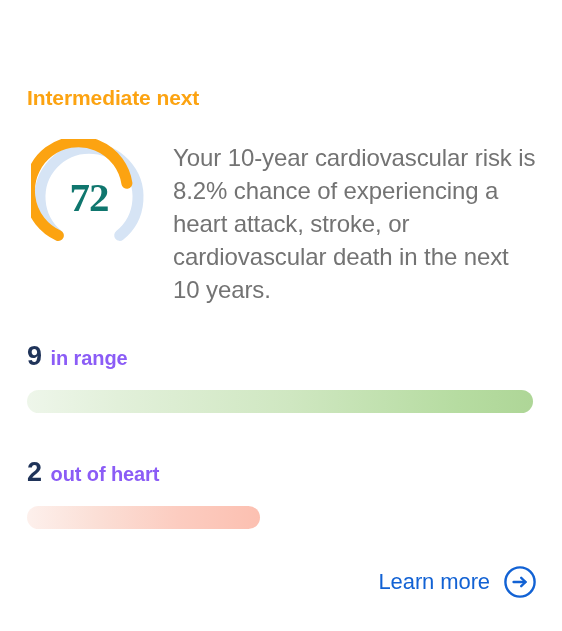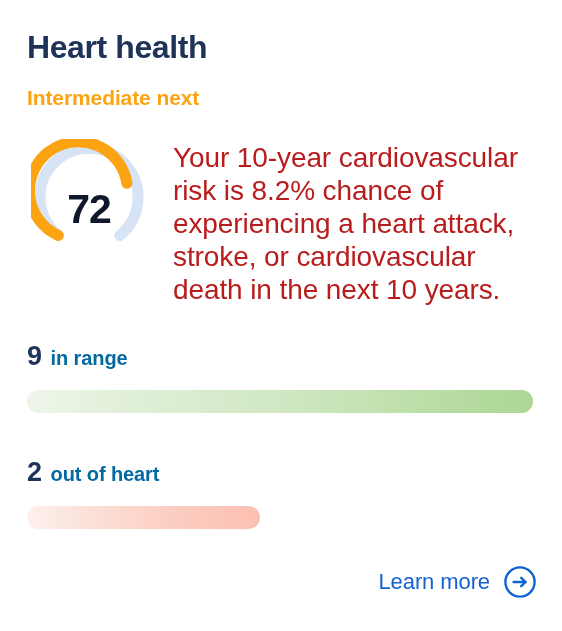--- a/index.html
+++ b/index.html
@@ -58,41 +58,42 @@
     height: 116px;
   }
   .gauge svg {
     display: block;
     width: 116px;
     height: 116px;
   }
   .gauge-value {
     position: absolute;
     left: 0;
-    top: 12px;
+    top: 0;
     width: 116px;
     height: 116px;
     display: flex;
     align-items: center;
     justify-content: center;
     font-size: 41px;
     font-weight: bold;
-    color: #0f172a;
+    color: #0f766e;
     letter-spacing: -1px;
+    font-family: Liberation Serif, serif;
   }
 
   
   .description {
     position: absolute;
     left: 173px;
     top: 141px;
     width: 365px;
-    font-size: 28px;
+    font-size: 24px;
     line-height: 33px;
-    color: #b91c1c;
+    color: #737373;
     letter-spacing: -0.1px;
     margin: 0;
   }
 
   
   .range-block { position: absolute; left: 27px; }
   .range-block.green { top: 339px; }
   .range-block.red   { top: 455px; }
 
   .range-label {
@@ -105,21 +106,21 @@
   .range-count {
     font-size: 27px;
     font-weight: bold;
     color: #1f3359;
     letter-spacing: -0.5px;
     line-height: 34px;
   }
   .range-text {
     font-size: 20px;
     font-weight: bold;
-    color: #0369a1;
+    color: #8b5cf6;
     letter-spacing: -0.1px;
     line-height: 28px;
   }
 
   .bar-track {
     position: absolute;
     left: 27px;
     height: 23px;
     border-radius: 12px;
   }
@@ -155,21 +156,20 @@
     display: block;
     width: 34px;
     height: 34px;
   }
 </style>
 </head>
 <body>
 
 <div class="card">
 
-  <h1 class="title">Heart health</h1>
   <div class="subtitle">Intermediate next</div>
 
   <div class="gauge">
     <svg viewBox="0 0 116 116">
 
       <path d="M 27.3 96.4 A 49 49 0 1 1 88.7 96.4" fill="none" stroke="#d6e4f5" stroke-width="11" stroke-linecap="round"></path>
 
       <path d="M 27.3 96.4 A 49 49 0 1 1 95.9 44.3" fill="none" stroke="#fca311" stroke-width="11" stroke-linecap="round"></path>
     </svg>
     <div class="gauge-value">72</div>

